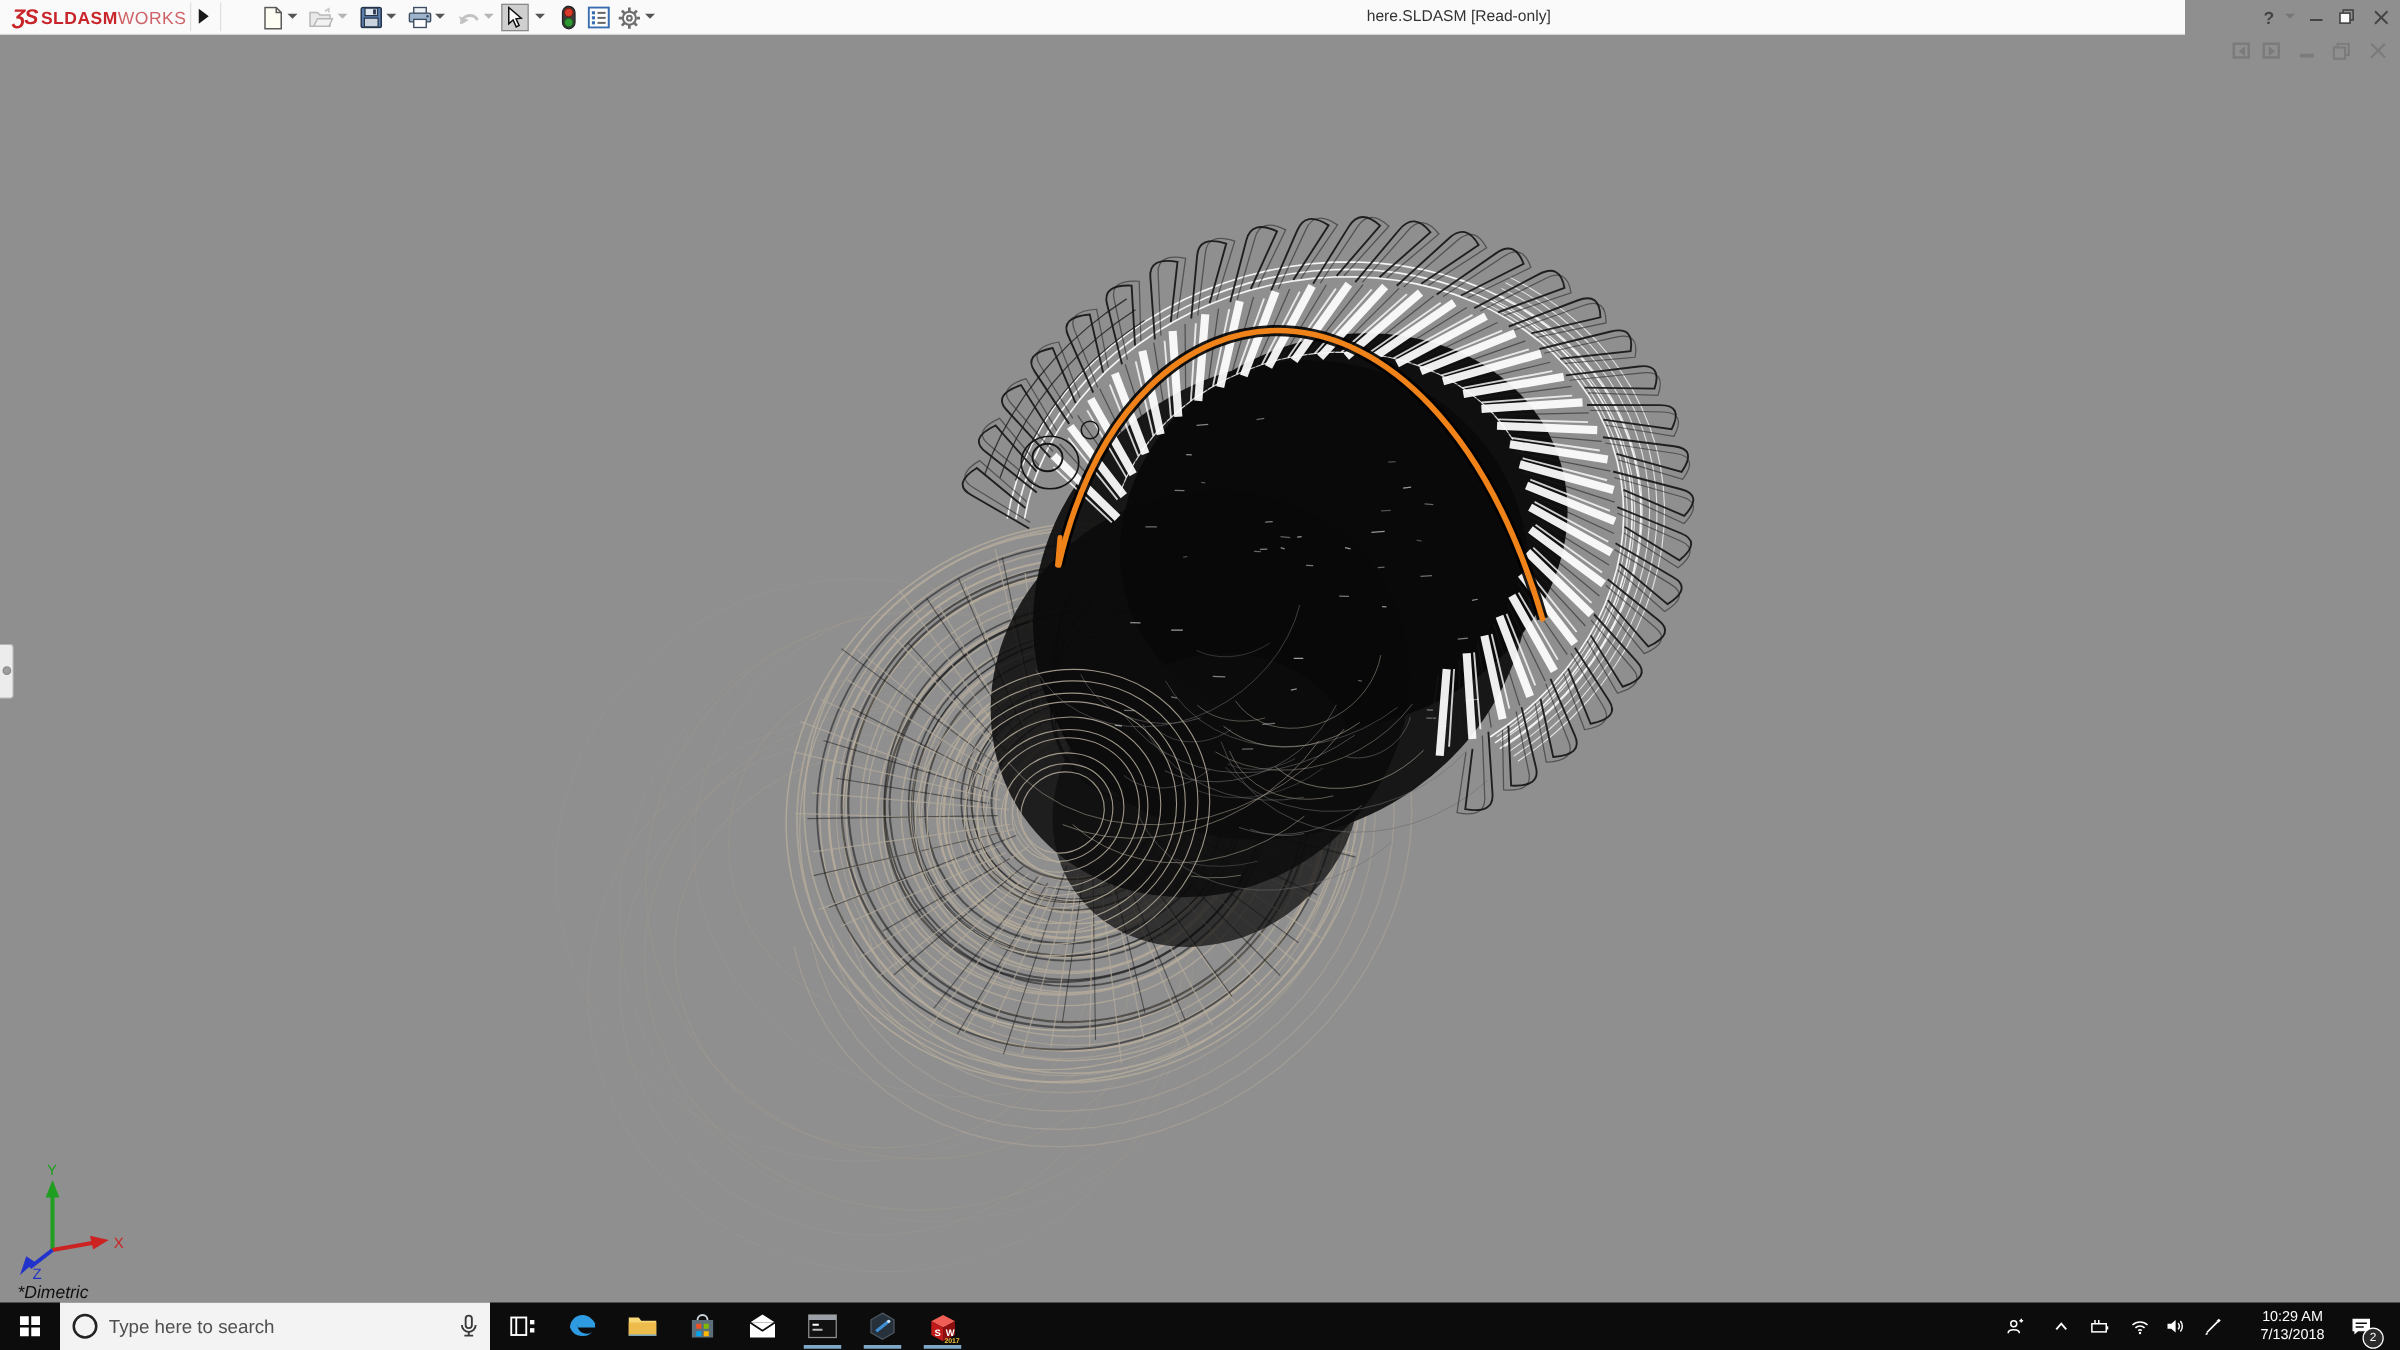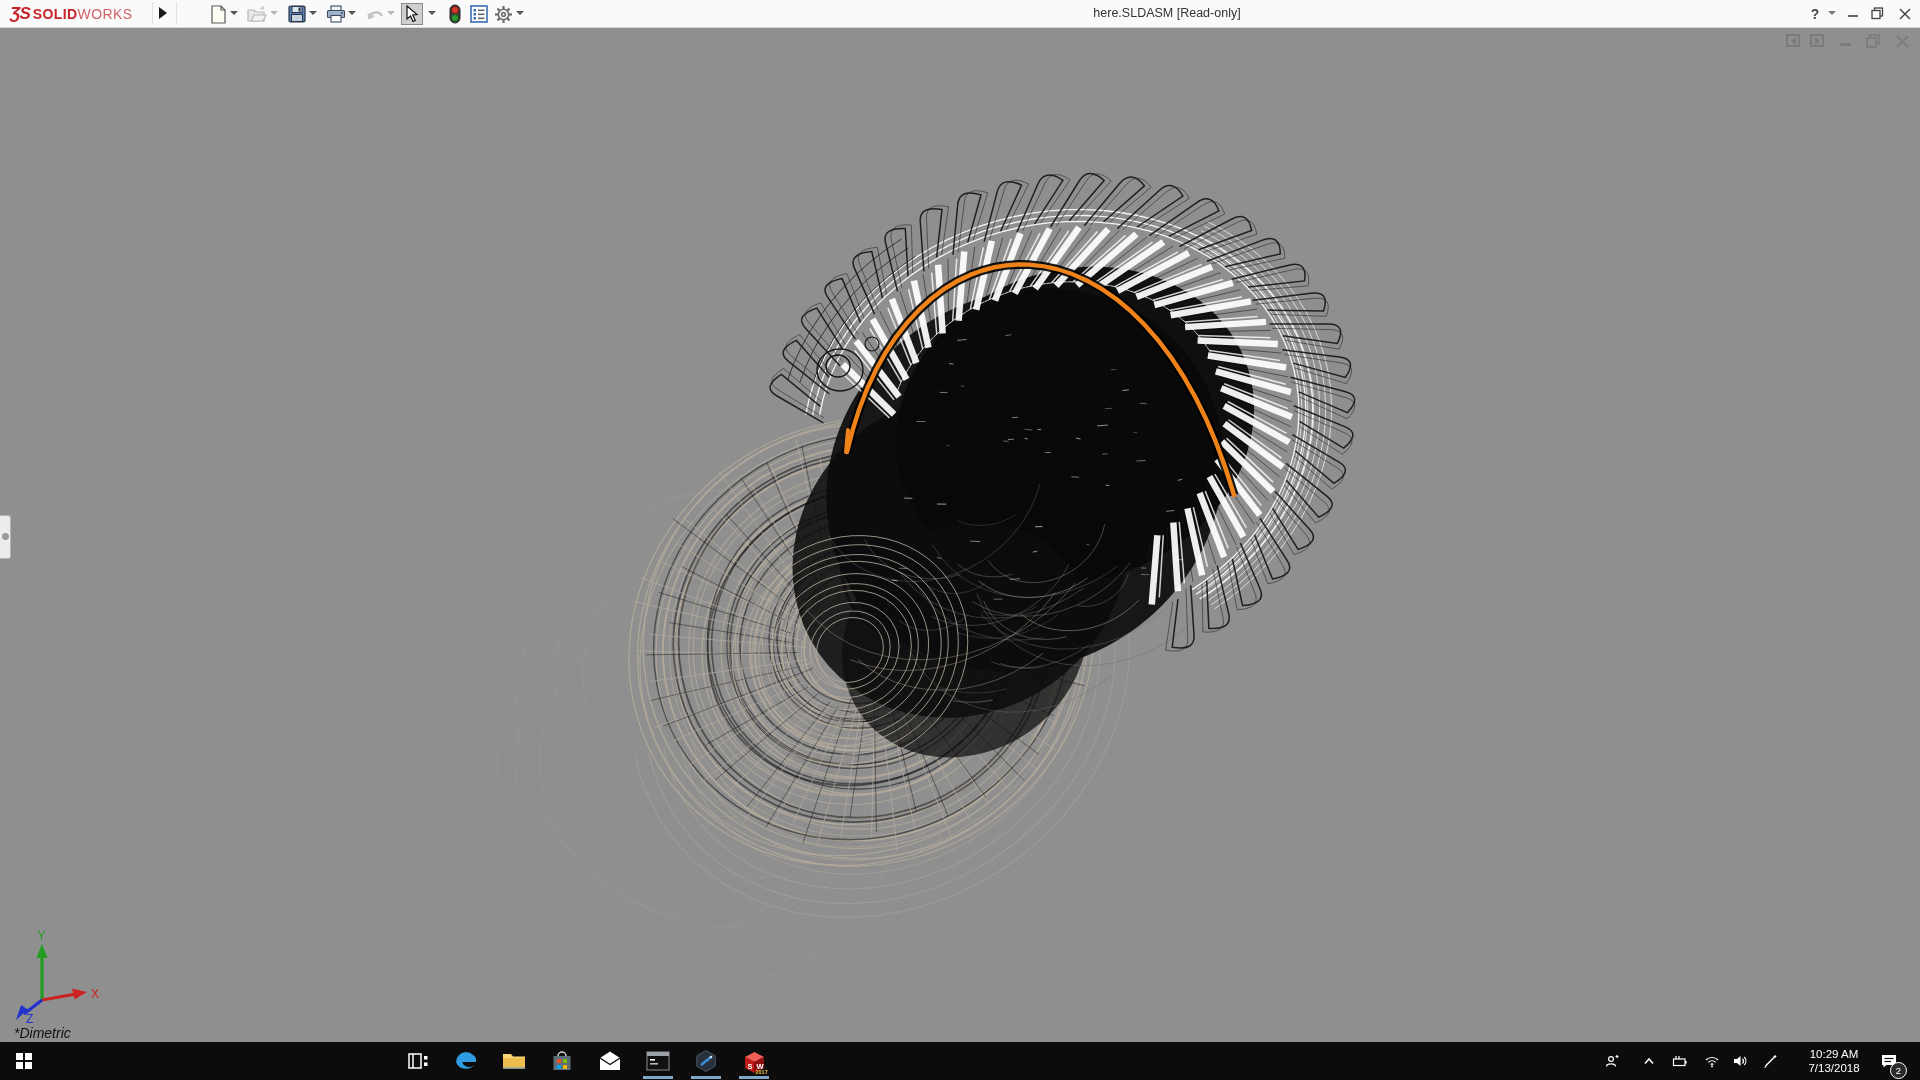--- a/index.html
+++ b/index.html
@@ -1,18 +1,18 @@
 <!DOCTYPE html>
 <html><head>
 <meta charset="utf-8">
 <style>
   html,body{margin:0;padding:0;width:1920px;height:1080px;overflow:hidden;
     font-family:"Liberation Sans","DejaVu Sans",sans-serif;background:#8f8f8f;}
   
-  #titlebar{position:absolute;left:0;top:0;width:1920px;height:27px;background:#fafafa;border-bottom:1px solid #d8d8d8;}
+  #titlebar{position:absolute;left:0;top:0;width:1748px;height:27px;background:#fafafa;border-bottom:1px solid #d8d8d8;}
   .brand{position:absolute;left:10px;top:3px;height:21px;display:flex;align-items:center;}
   .logo-mark{font-size:17px;font-weight:bold;font-style:italic;color:#c8252b;letter-spacing:-1px;margin-right:3px;}
   .logo-solid{font-size:14px;font-weight:bold;color:#c8252b;letter-spacing:.4px;}
   .logo-works{font-size:14px;font-weight:normal;color:#cf6266;letter-spacing:.4px;text-align:right;}
   .vsep{position:absolute;top:2px;width:1px;height:23px;background:#e0e0e0;}
   .menu-expand{position:absolute;left:159px;top:7px;width:0;height:0;border-left:8px solid #1a1a1a;border-top:6px solid transparent;border-bottom:6px solid transparent;cursor:pointer;}
   .tbtn{position:absolute;top:3px;width:22px;height:22px;display:flex;align-items:center;justify-content:center;}
   .tbtn.pressed{background:#cfcfcf;border:1px solid #8a8a8a;box-sizing:border-box;}
   .caret{position:absolute;top:11px;width:0;height:0;border-left:4px solid transparent;border-right:4px solid transparent;border-top:4px solid #555;}
   .caret.dis{border-top-color:#b5b5b5;}
@@ -42,21 +42,21 @@
   #clock{position:absolute;left:1796px;top:5px;width:76px;color:#fff;font-size:11.5px;line-height:14px;text-align:center;}
   #action-center{position:absolute;left:1880px;top:10px;width:18px;height:18px;}
   #ac-badge{position:absolute;left:1890px;top:1062px;width:15px;height:15px;border-radius:50%;background:#2b2b2b;border:1.5px solid #fff;color:#fff;font-size:9.5px;display:flex;align-items:center;justify-content:center;z-index:5;}
 </style>
 </head>
 <body>
 
 <div id="titlebar">
   <div class="brand">
     <span class="logo-mark">ƷS</span>
-    <span class="logo-solid">SOLID</span>
+    <span class="logo-solid">SLDASM</span>
     <span class="logo-works">WORKS</span>
   </div>
   <div class="vsep" style="left:152px"></div>
   <div class="menu-expand"></div>
   <div class="vsep" style="left:176px"></div>
 
   <div class="tbtn" style="left:207px">
     <svg width="17" height="19" viewBox="0 0 17 19">
         <path d="M2 1 h9 l4 4 v13 h-13 z" fill="#fdfdf4" stroke="#5a5a5a" stroke-width="1.2"></path>
         <path d="M11 1 v4 h4" fill="none" stroke="#5a5a5a" stroke-width="1.2"></path>
@@ -629,20 +629,30 @@
 <div id="taskbar">
   <div id="start-btn">
     <div class="winlogo">
         <div></div>
         <div></div>
         <div></div>
         <div></div>
       </div>
   </div>
 
+  <div id="search-box">
+    <div id="cortana-ring"></div>
+    <div id="search-text">Type here to search</div>
+    <svg id="mic-icon" width="14" height="20" viewBox="0 0 14 20" fill="none" stroke="#3a3a3a" stroke-width="1.5">
+      <rect x="4.5" y="1.5" width="5" height="10" rx="2.5"></rect>
+        <path d="M1.5 9 a5.5 5.5 0 0 0 11 0"></path>
+        <line x1="7" y1="14.5" x2="7" y2="17"></line>
+        <line x1="3.5" y1="17.5" x2="10.5" y2="17.5"></line>
+    </svg>
+  </div>
 
   <div class="appbtn" style="left:394px">
     <svg width="24" height="24" viewBox="0 0 24 24" fill="none" stroke="#fff" stroke-width="1.5">
         <rect x="3" y="5" width="12" height="14"></rect>
         <rect x="18" y="7" width="3.5" height="3.5" fill="#fff" stroke="none"></rect>
         <rect x="18" y="13.5" width="3.5" height="3.5" fill="#fff" stroke="none"></rect>
         <line x1="7" y1="5" x2="7" y2="19"></line>
       </svg>
   </div>
   <div class="appbtn" style="left:442px">

